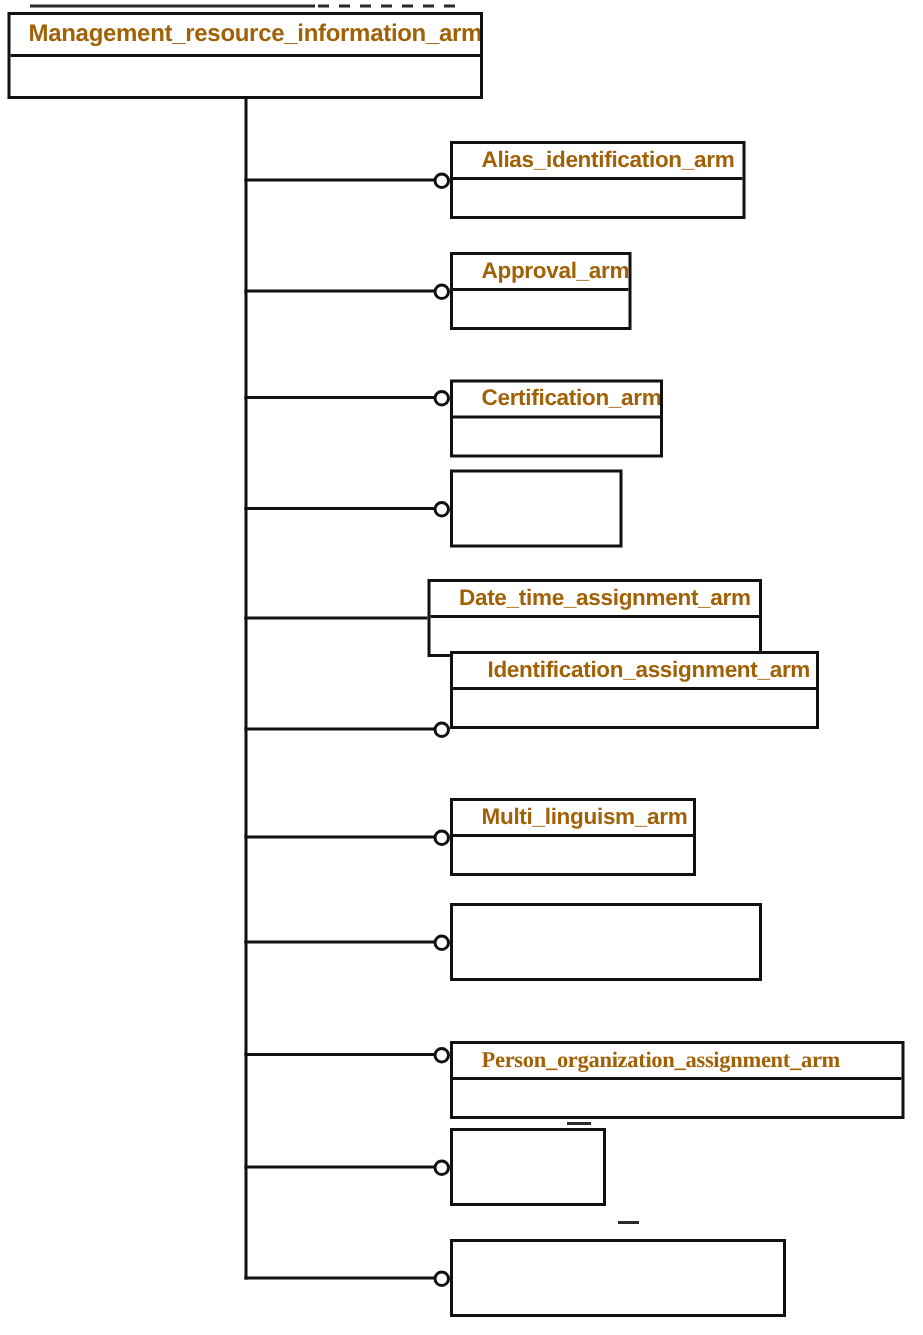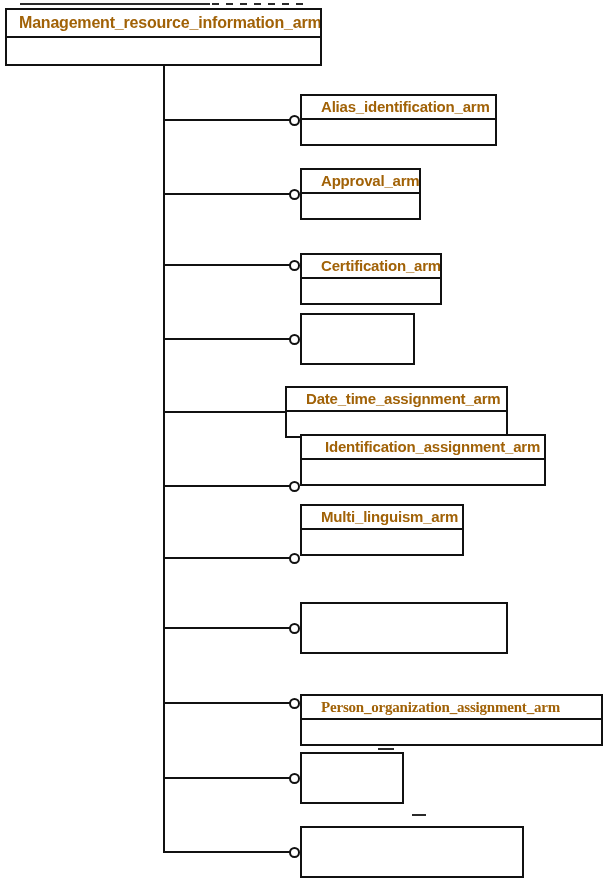--- a/index.html
+++ b/index.html
@@ -119,21 +119,21 @@
         <div class="ebody"></div>
       </div>
       <div class="line" style="left: 163px; top: 485px; width: 127px; height: 2px;"></div>
       <div class="circle" style="left: 288.5px; top: 480.5px;"></div>
       <div class="ebox child-box" style="left: 300px; top: 434px; width: 246px; text-align: center;">
         <div class="etitle">Identification_assignment_arm</div>
         <div class="ebody"></div>
       </div>
       <div class="line" style="left: 163px; top: 557px; width: 127px; height: 2px;"></div>
       <div class="circle" style="left: 288.5px; top: 552.5px;"></div>
-      <div class="ebox child-box" style="left: 300px; top: 504px; width: 164px;">
+      <div class="ebox child-box" style="left: 300px; top: 532px; width: 164px;">
         <div class="etitle">Multi_linguism_arm</div>
         <div class="ebody"></div>
       </div>
       <div class="line" style="left: 163px; top: 627px; width: 127px; height: 2px;"></div>
       <div class="circle" style="left: 288.5px; top: 622.5px;"></div>
       <div class="ebox child-box" style="left: 300px; top: 602px; width: 208px;">
         <div class="ebody"></div>
       </div>
       <div class="line" style="left: 163px; top: 702px; width: 127px; height: 2px;"></div>
       <div class="circle" style="left: 288.5px; top: 697.5px;"></div>

